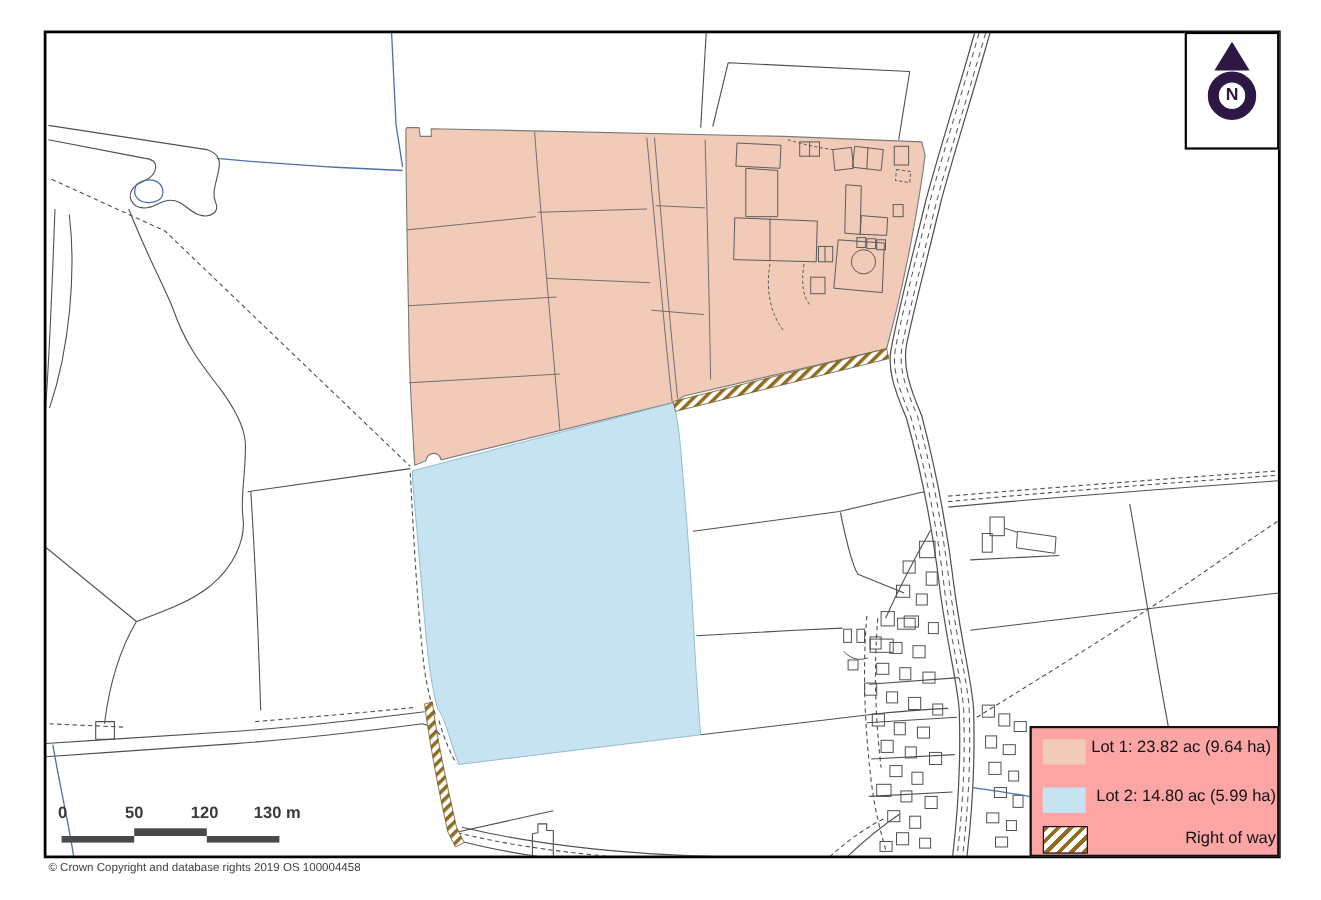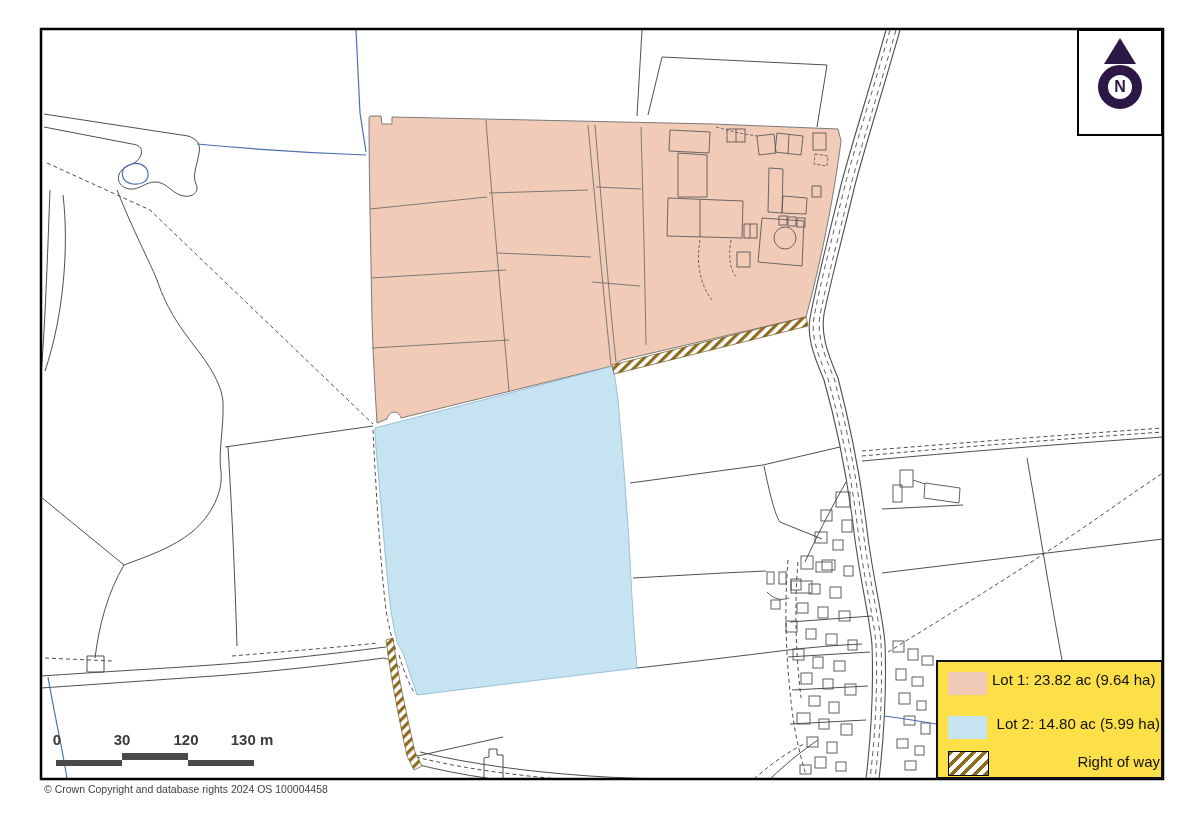--- a/index.html
+++ b/index.html
@@ -7,21 +7,21 @@
         font-family:"Liberation Sans", sans-serif;}
   svg{position:absolute;left:0;top:0;}
   .north-box{position:absolute;left:1077px;top:29px;width:86px;height:107px;background:#fff;
              border:2px solid #000;box-sizing:border-box;}
   .north-tri{position:absolute;left:25px;top:7px;width:0;height:0;
              border-left:16px solid transparent;border-right:16px solid transparent;
              border-bottom:26px solid #2d1745;}
   .north-ring{position:absolute;left:19px;top:34px;width:44px;height:44px;border-radius:50%;
               border:10px solid #2d1745;box-sizing:border-box;display:flex;align-items:center;justify-content:center;}
   .north-ring span{font-size:16px;font-weight:800;color:#2d1745;line-height:1;}
-  .legend{position:absolute;left:936px;top:660px;width:227px;height:119px;background:#fde047;
+  .legend{position:absolute;left:936px;top:660px;width:227px;height:119px;background:#fca5a5;
           border:2px solid #111;box-sizing:border-box;}
   .legend .swatch{position:absolute;left:10px;width:39px;height:23px;}
   .legend .swatch.hatch{border:1px solid #000;
       background:repeating-linear-gradient(135deg,#8f6b1e 0 3.5px,#ffffff 3.5px 8px);}
   .legend .lbl{position:absolute;left:54px;width:168px;font-size:15px;line-height:18px;color:#111;}
   .scalebar-label{position:absolute;transform:translateX(-50%);font-size:15px;font-weight:bold;color:#3a3a3a;}
   .scalebar-seg{position:absolute;background:#4a4a4a;}
   .copyright{position:absolute;left:44px;top:783px;font-size:10.5px;color:#3f3f3f;}
 </style>
 </head>
@@ -235,23 +235,23 @@
     <div class="swatch" style="top: 10px; background: rgb(242, 202, 184);"></div>
     <div class="lbl" style="top:9px;">Lot 1: 23.82 ac (9.64 ha)</div>
     <div class="swatch" style="top: 54px; background: rgb(198, 227, 242);"></div>
     <div class="lbl" style="top:53px;text-align:right;">Lot 2: 14.80 ac (5.99 ha)</div>
     <div class="swatch hatch" style="top:89px;"></div>
     <div class="lbl" style="top:91px;text-align:right;">Right of way</div>
   </div>
 
   <div>
     <div class="scalebar-label" style="left:57px;top:731px;">0</div>
-    <div class="scalebar-label" style="left:122px;top:731px;">30</div>
+    <div class="scalebar-label" style="left:122px;top:731px;">50</div>
     <div class="scalebar-label" style="left:186px;top:731px;">120</div>
     <div class="scalebar-label" style="left:252px;top:731px;">130 m</div>
     <div class="scalebar-seg" style="left: 56px; top: 760px; width: 66px; height: 6px; background: rgb(74, 74, 74);"></div>
     <div class="scalebar-seg" style="left: 122px; top: 753px; width: 66px; height: 7px; background: rgb(74, 74, 74);"></div>
     <div class="scalebar-seg" style="left: 188px; top: 760px; width: 66px; height: 6px; background: rgb(74, 74, 74);"></div>
   </div>
 
-  <div class="copyright">© Crown Copyright and database rights 2024 OS 100004458</div>
+  <div class="copyright">© Crown Copyright and database rights 2019 OS 100004458</div>
 
 </div>
 
 </body></html>

